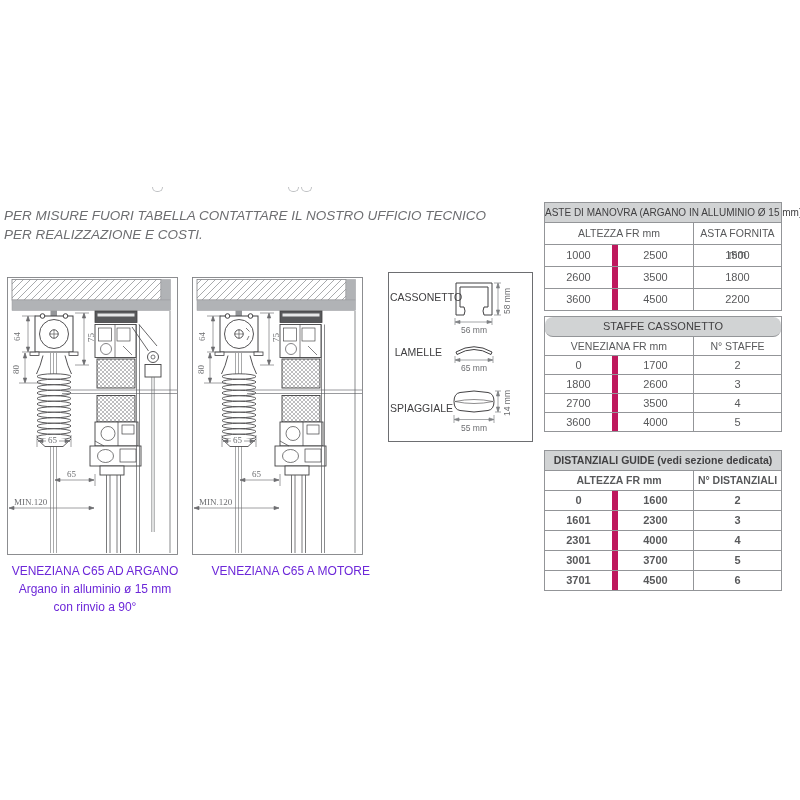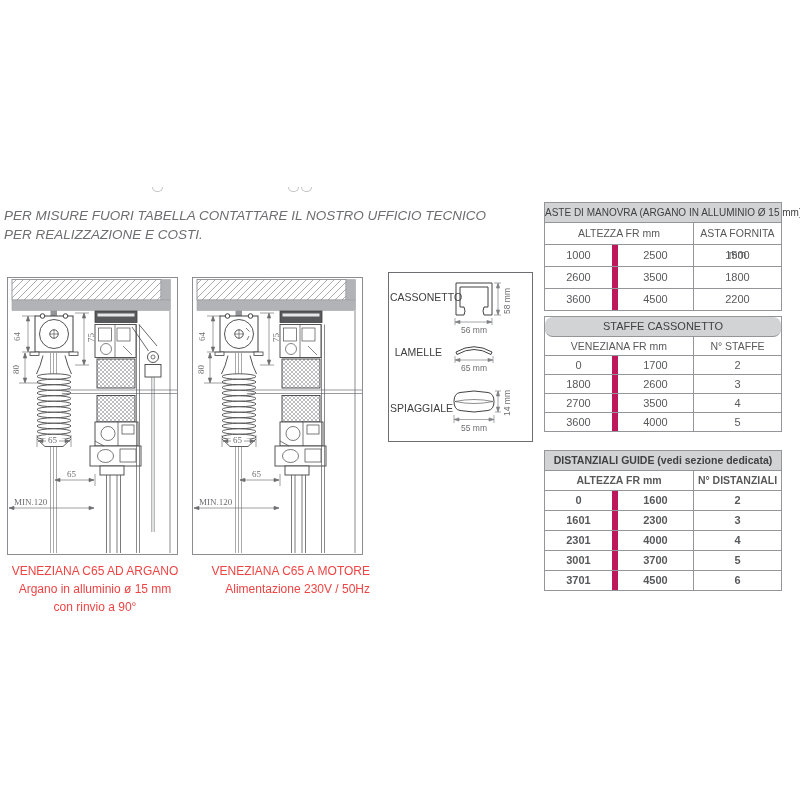--- a/index.html
+++ b/index.html
@@ -12,21 +12,21 @@
     border-radius:0 0 9px 9px;opacity:.8;}
   
   .note{position:absolute;left:4px;top:206px;width:500px;font-size:13.5px;line-height:19px;
     font-style:italic;color:#6d6e71;}
   
   .diagram{position:absolute;width:180px;height:290px;font-family:Liberation Serif, serif;}
   .dg-label{position:absolute;font-size:9px;color:#6d6e71;white-space:nowrap;}
   .rot{transform:rotate(-90deg);transform-origin:0 0;}
   .dim-box{background:#fff;padding:0 2px;}
   .caption{position:absolute;width:180px;text-align:center;font-size:12px;line-height:18px;
-    color:#ef4444;}
+    color:#6d28d9;}
   .caption span{display:block;}
   
   .profiles{position:absolute;left:388px;top:272px;width:145px;height:170px;}
   .prof-label{position:absolute;left:2px;width:52px;text-align:right;font-size:10.5px;color:#414042;}
   .prof-dim{position:absolute;font-size:8.5px;color:#6d6e71;white-space:nowrap;}
   .prof-dim.center{width:48px;text-align:center;}
   
   .dtable{position:absolute;left:544px;width:238px;border:1px solid #939598;box-sizing:border-box;
     background:#fff;font-size:11px;color:#58595b;}
   .t-title{background:#d1d3d4;color:#414042;text-align:center;height:19px;line-height:19px;
@@ -317,21 +317,20 @@
   </svg></div>
   <span class="dg-label rot" style="left:7px;top:71px;">64</span>
   <span class="dg-label rot" style="left:81px;top:72px;">75</span>
   <span class="dg-label rot" style="left:6px;top:104px;">80</span>
   <span class="dg-label dim-box" style="left:41px;top:165px;">65</span>
   <span class="dg-label" style="left:62px;top:199px;">65</span>
   <span class="dg-label" style="left:9px;top:227px;">MIN.120</span>
 </div>
 <div class="caption" style="left:190px;top:562px;text-align:right;">
   <span>VENEZIANA C65 A MOTORE</span>
-  <span>Alimentazione 230V / 50Hz</span>
 </div>
 
 <div class="profiles">
   <svg width="145" height="170" viewBox="0 0 145 170">
     <rect x="0.5" y="0.5" width="144" height="169" fill="none" stroke="#6d6e71" stroke-width="1"></rect>
 
     <path d="M68,11 H104 V43 H96 Q94,39 96,35 H100 V15 H72 V35 H76 Q78,39 76,43 H68 Z" fill="#fff" stroke="#414042" stroke-width="1"></path>
 
     <g stroke="#808285" stroke-width="0.7" fill="#808285">
       <line x1="106" y1="11" x2="113" y2="11"></line>

